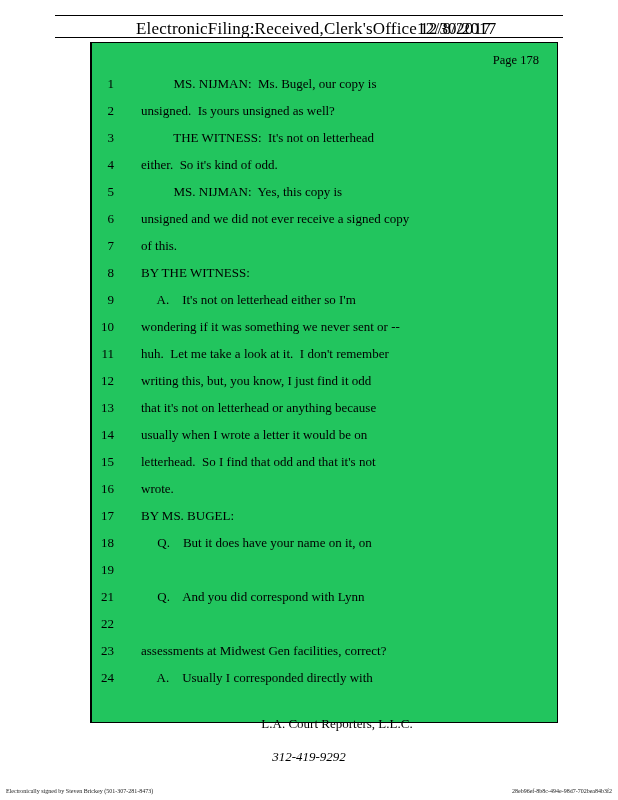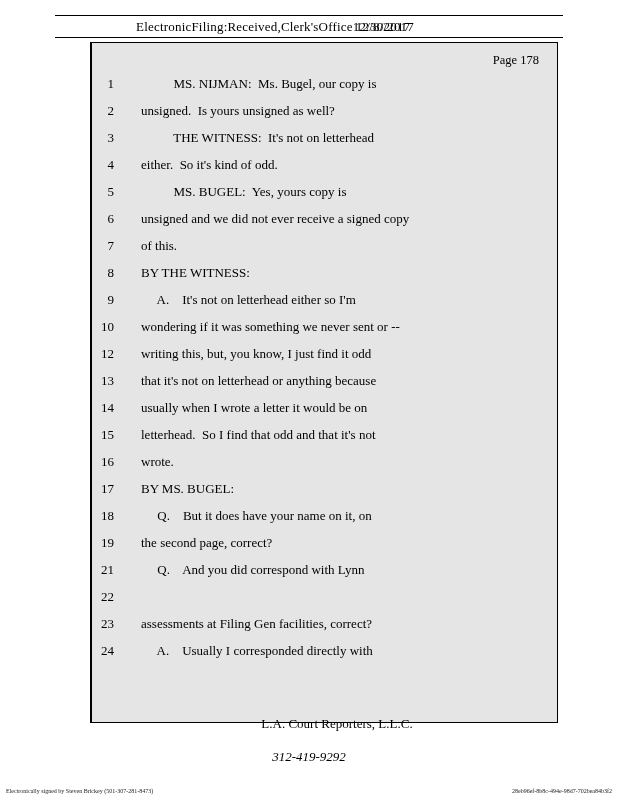--- a/index.html
+++ b/index.html
@@ -26,21 +26,21 @@
   }
   .rule-top { top: 15px; }
   .rule-bottom { top: 37px; }
 
   .stamp {
     position: absolute;
     top: 19px;
     left: 136px;
     width: 328px;
     display: flex;
-    font-size: 13px;
+    font-size: 17px;
     letter-spacing: 0.2px;
     white-space: nowrap;
   }
   .stamp-date-wrap {
     position: relative;
     display: inline-block;
   }
   .stamp-date-overlay {
     position: absolute;
     left: 3px;
@@ -49,21 +49,21 @@
 
   
   .page-box {
     position: absolute;
     left: 90px;
     top: 42px;
     width: 468px;
     height: 681px;
     border: 1px solid #000;
     border-left-width: 2px;
-    background: #e5e5e5;
+    background: #22c55e;
     box-sizing: border-box;
   }
   .page-label {
     position: absolute;
     top: 10px;
     right: 18px;
     font-size: 12.5px;
   }
   .t-lines {
     position: absolute;
@@ -141,21 +141,21 @@
       <div class="t-line">
         <span class="t-num">3</span>
         <span class="t-text">          THE WITNESS:  It's not on letterhead</span>
       </div>
       <div class="t-line">
         <span class="t-num">4</span>
         <span class="t-text">either.  So it's kind of odd.</span>
       </div>
       <div class="t-line">
         <span class="t-num">5</span>
-        <span class="t-text">          MS. BUGEL:  Yes, yours copy is</span>
+        <span class="t-text">          MS. NIJMAN:  Yes, this copy is</span>
       </div>
       <div class="t-line">
         <span class="t-num">6</span>
         <span class="t-text">unsigned and we did not ever receive a signed copy</span>
       </div>
       <div class="t-line">
         <span class="t-num">7</span>
         <span class="t-text">of this.</span>
       </div>
       <div class="t-line">
@@ -164,20 +164,24 @@
       </div>
       <div class="t-line">
         <span class="t-num">9</span>
         <span class="t-text">     A.    It's not on letterhead either so I'm</span>
       </div>
       <div class="t-line">
         <span class="t-num">10</span>
         <span class="t-text">wondering if it was something we never sent or --</span>
       </div>
       <div class="t-line">
+        <span class="t-num">11</span>
+        <span class="t-text">huh.  Let me take a look at it.  I don't remember</span>
+      </div>
+      <div class="t-line">
         <span class="t-num">12</span>
         <span class="t-text">writing this, but, you know, I just find it odd</span>
       </div>
       <div class="t-line">
         <span class="t-num">13</span>
         <span class="t-text">that it's not on letterhead or anything because</span>
       </div>
       <div class="t-line">
         <span class="t-num">14</span>
         <span class="t-text">usually when I wrote a letter it would be on</span>
@@ -193,32 +197,31 @@
       <div class="t-line">
         <span class="t-num">17</span>
         <span class="t-text">BY MS. BUGEL:</span>
       </div>
       <div class="t-line">
         <span class="t-num">18</span>
         <span class="t-text">     Q.    But it does have your name on it, on</span>
       </div>
       <div class="t-line">
         <span class="t-num">19</span>
-        <span class="t-text">the second page, correct?</span>
       </div>
       <div class="t-line">
         <span class="t-num">21</span>
         <span class="t-text">     Q.    And you did correspond with Lynn</span>
       </div>
       <div class="t-line">
         <span class="t-num">22</span>
       </div>
       <div class="t-line">
         <span class="t-num">23</span>
-        <span class="t-text">assessments at Filing Gen facilities, correct?</span>
+        <span class="t-text">assessments at Midwest Gen facilities, correct?</span>
       </div>
       <div class="t-line">
         <span class="t-num">24</span>
         <span class="t-text">     A.    Usually I corresponded directly with</span>
       </div>
     </div>
 </div>
 
 <div class="footer-center footer-company">L.A. Court Reporters, L.L.C.</div>
 <div class="footer-center footer-phone">312-419-9292</div>

